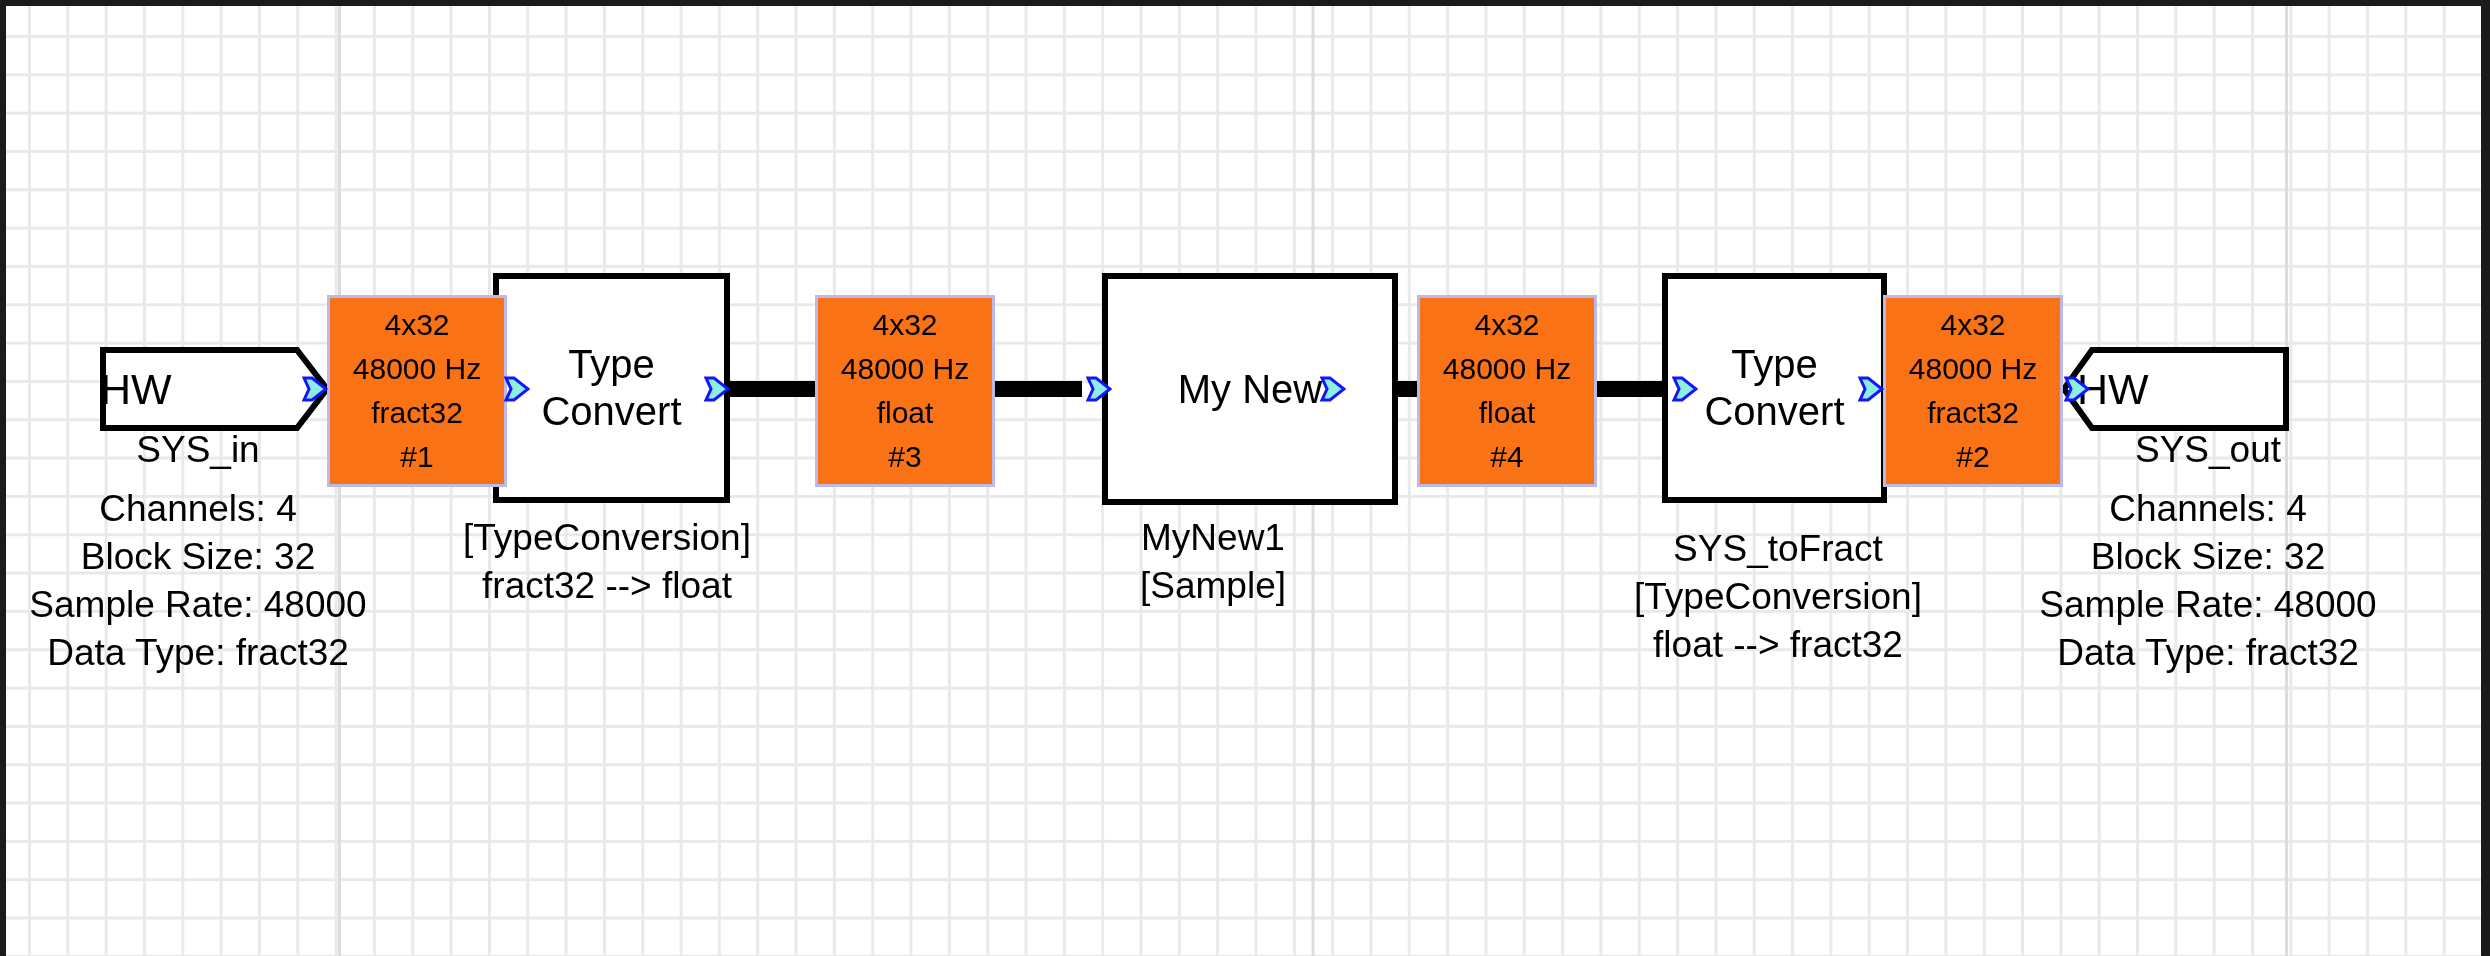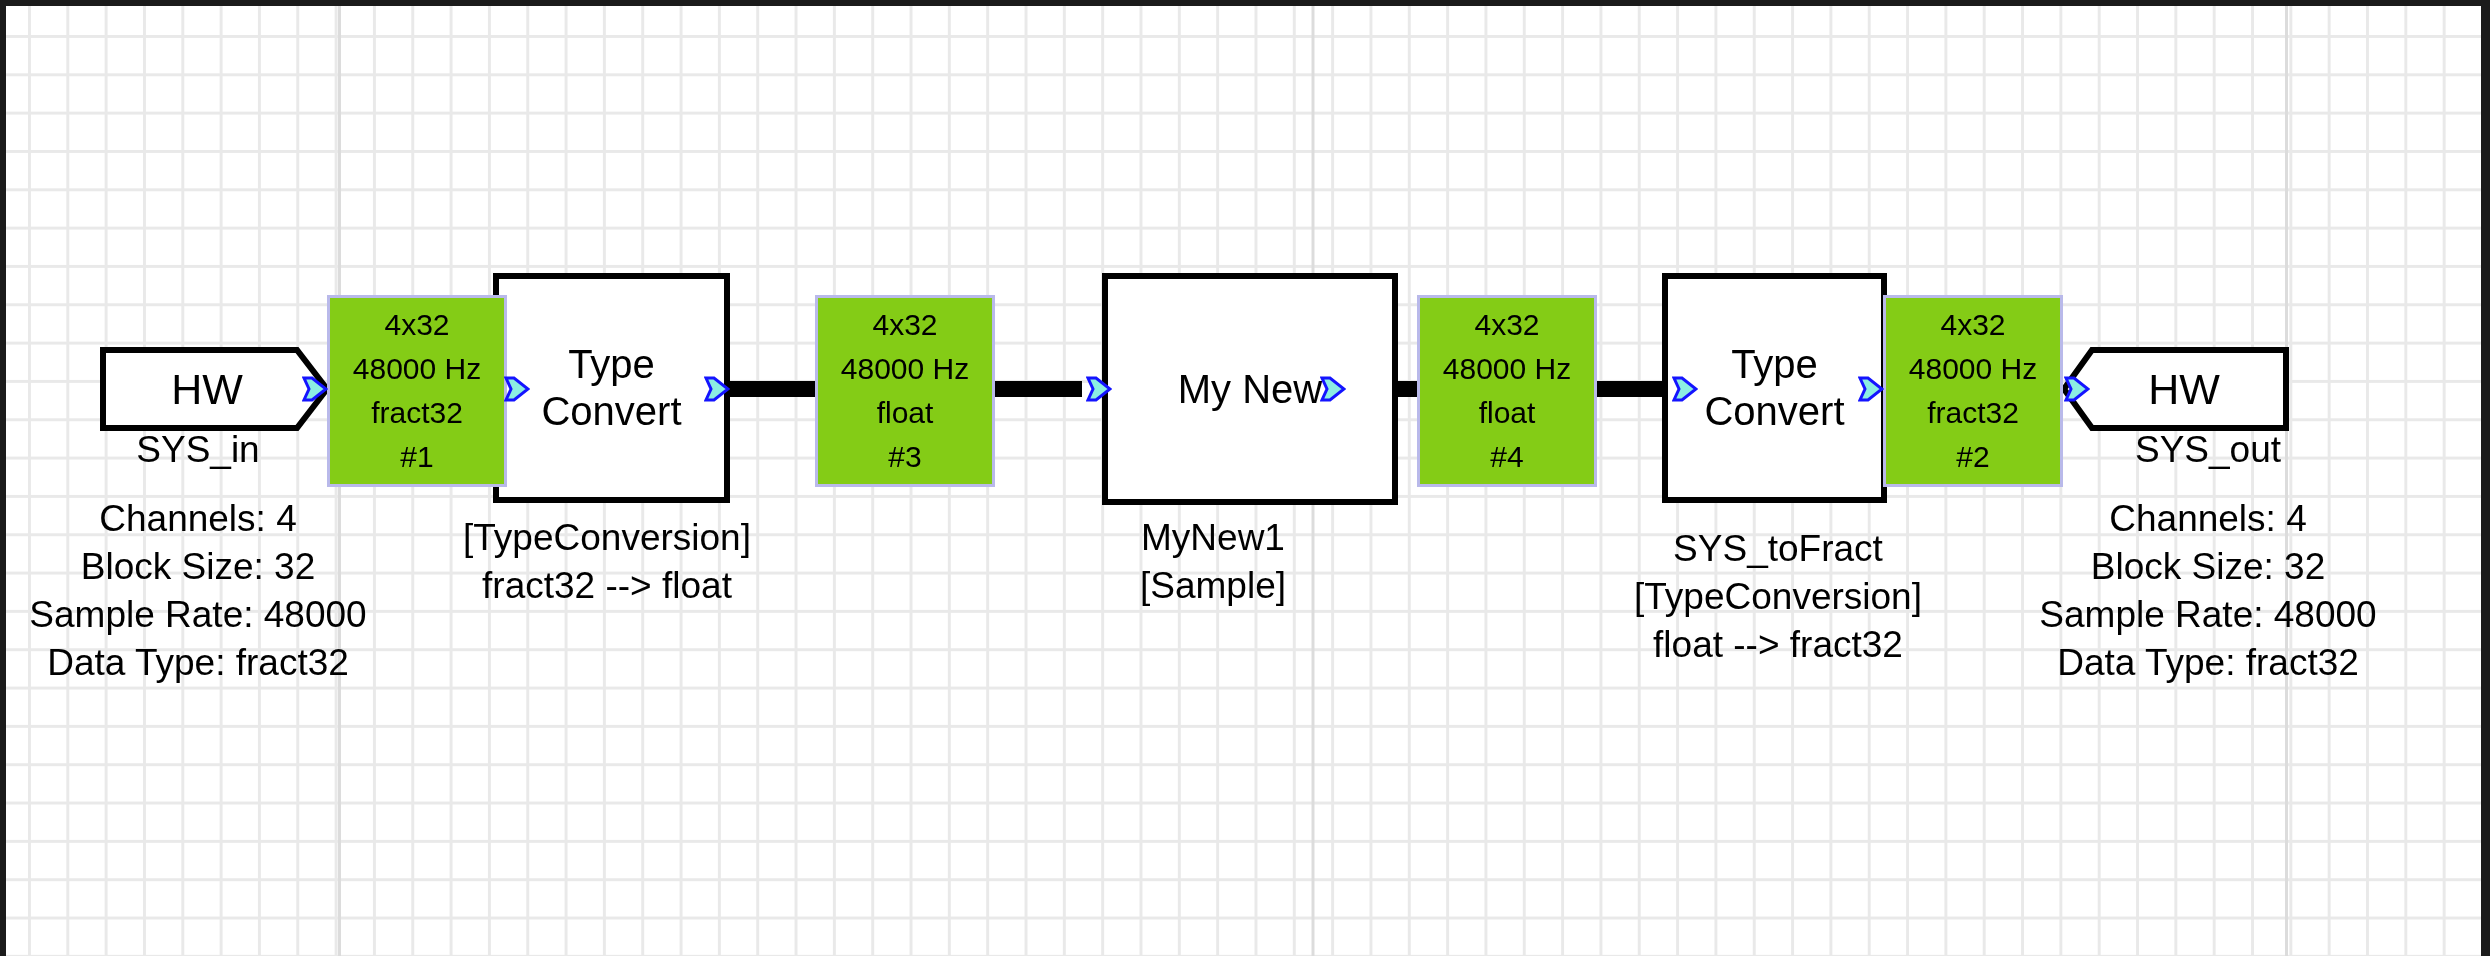--- a/index.html
+++ b/index.html
@@ -22,34 +22,34 @@
 
   .wire{position:absolute;height:16px;background:#000;z-index:1;}
 
   .block{
     position:absolute;background:#ffffff;border:6px solid #000;box-sizing:border-box;
     display:flex;align-items:center;justify-content:center;text-align:center;
     font-size:40px;line-height:47px;z-index:2;
   }
   .hwshape{position:absolute;z-index:2;}
   .hwlabel{
-    position:absolute;text-align:center;font-size:43px;line-height:86px;
+    position:absolute;text-align:left;font-size:43px;line-height:86px;
     z-index:2;pointer-events:none;
   }
 
   .wirebox{
     position:absolute;width:180px;height:192px;box-sizing:border-box;
-    background:#84cc16;border:3px solid #b9b9ea;
+    background:#f97316;border:3px solid #b9b9ea;
     text-align:center;font-size:30px;line-height:44px;padding-top:5px;z-index:3;
   }
 
   .port{position:absolute;z-index:4;}
 
   .caption{position:absolute;text-align:center;font-size:37px;line-height:48px;z-index:2;}
-  .caption .cname{margin-bottom:21px;}
+  .caption .cname{margin-bottom:11px;}
 </style>
 </head>
 <body>
 
 <div class="stage">
   <div class="grid"></div>
 
   <div class="wire" style="left:727px;top:381px;width:92px;"></div>
   <div class="wire" style="left:991px;top:381px;width:91px;"></div>
   <div class="wire" style="left:1347px;top:381px;width:74px;"></div>

